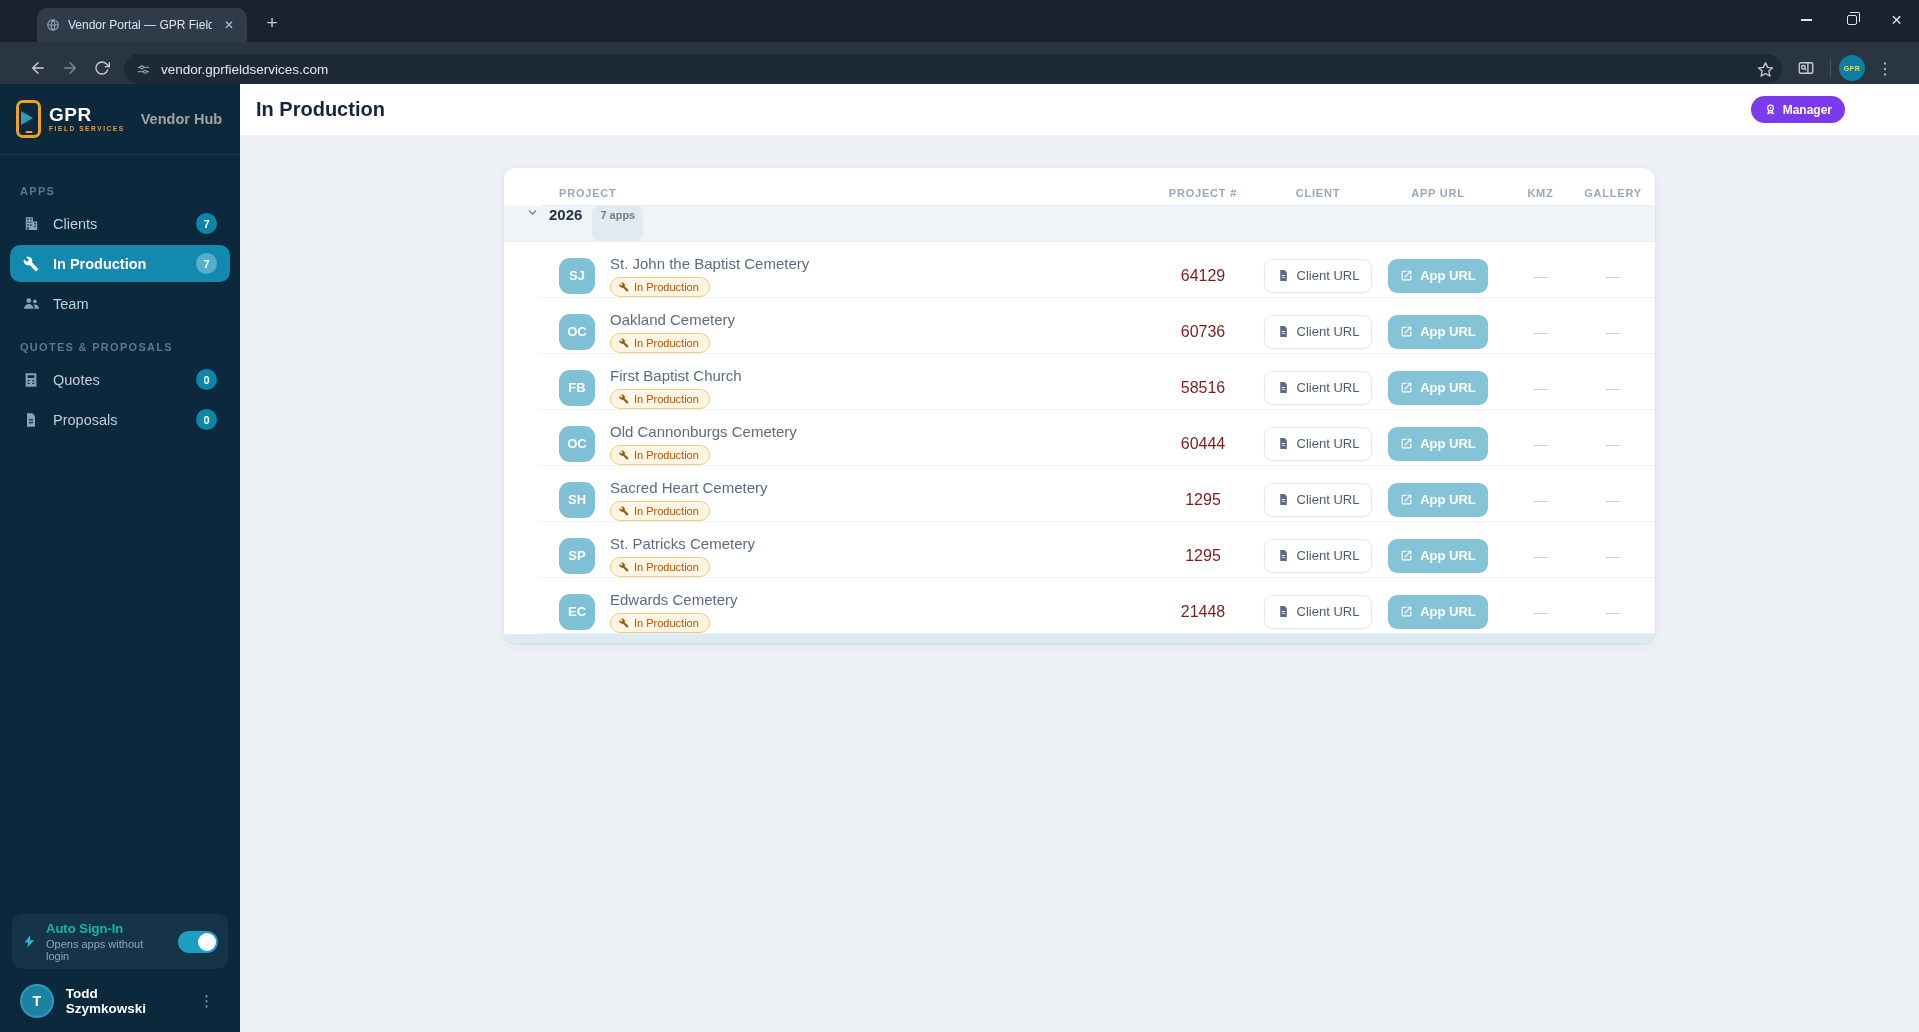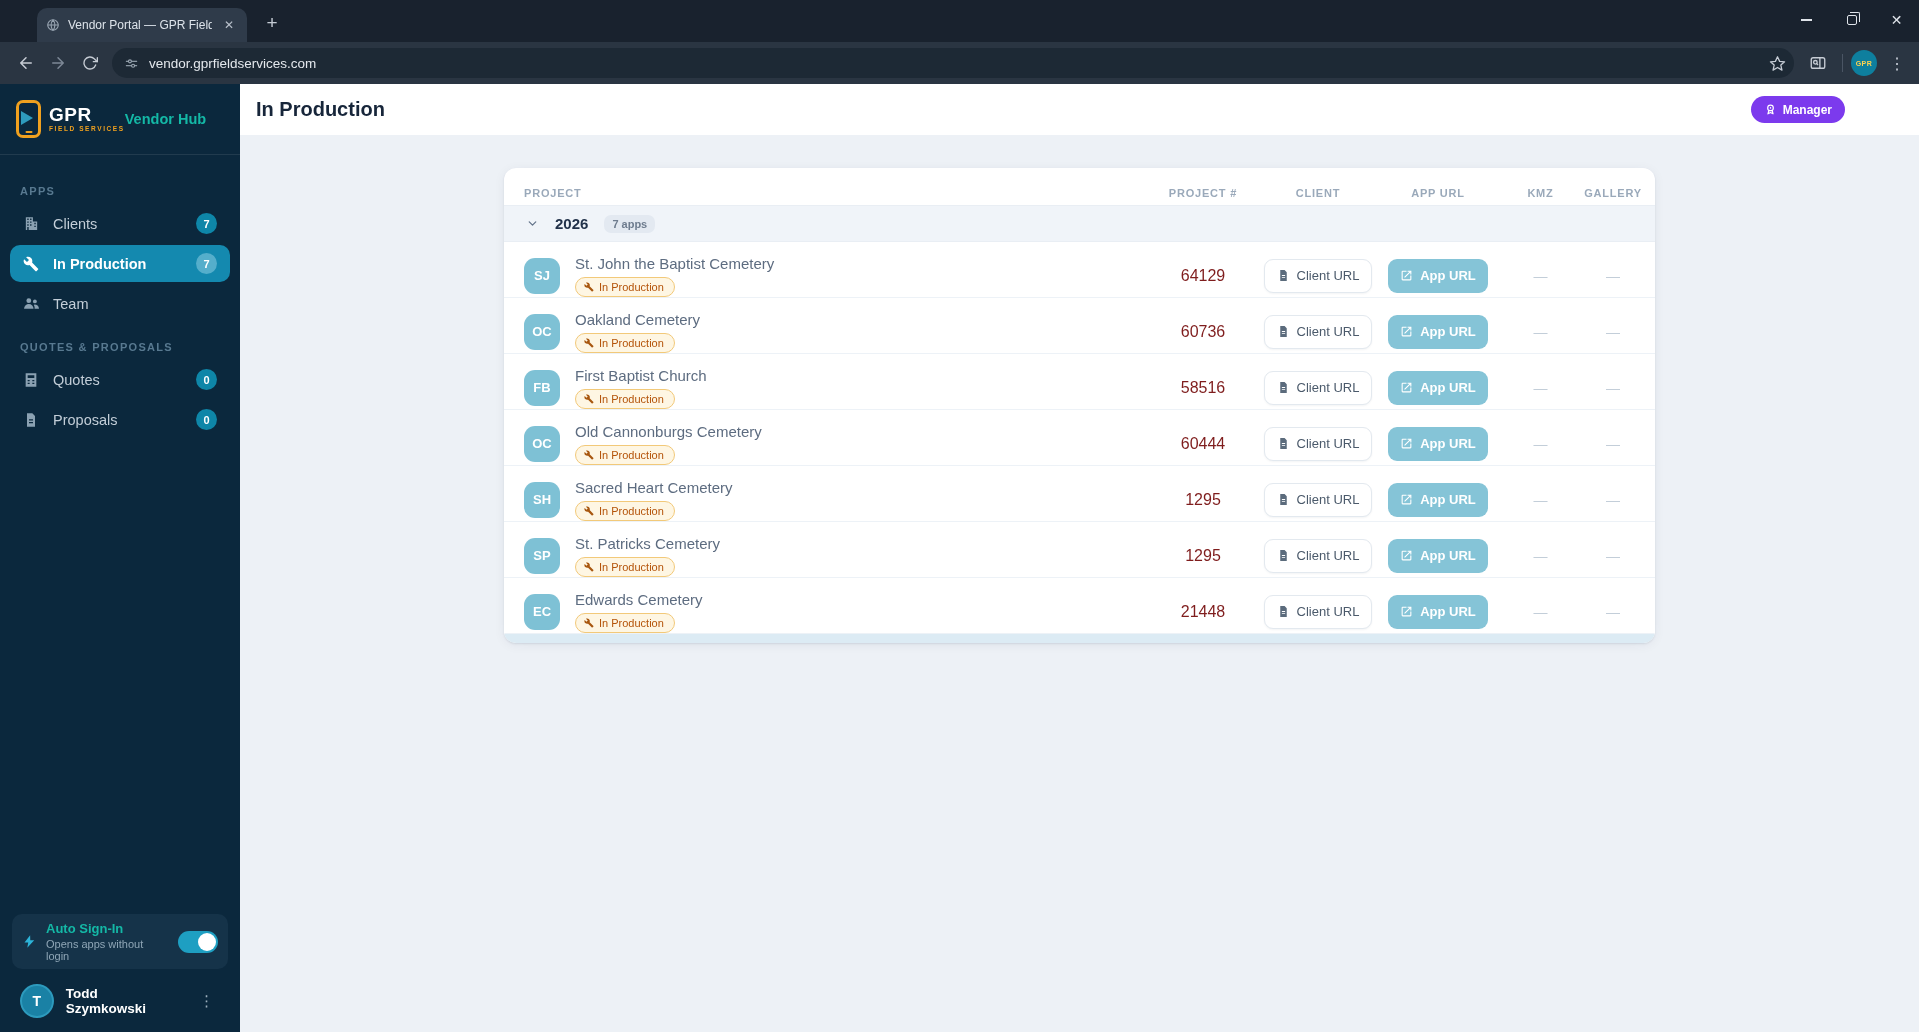--- a/index.html
+++ b/index.html
@@ -17,21 +17,21 @@
   .newtab { position:absolute; left:259px; bottom:6px; width:26px; height:26px;
     color:#c4cbd4; font-size:19px; display:flex; align-items:center; justify-content:center; }
   .wincontrols { position:absolute; right:0; top:0; height:40px; display:flex; }
   .winbtn { width:45px; height:40px; display:flex; align-items:center; justify-content:center; color:#dfe4ea; }
   .win-min { width:11px; height:1.6px; background:#dfe4ea; display:block; }
   .win-restore { width:10px; height:10px; border:1.3px solid #dfe4ea; border-radius:2px; position:relative; }
   .win-restore::before { content:""; position:absolute; top:-4px; right:-4px; width:9px; height:9px;
     border-top:1.3px solid #dfe4ea; border-right:1.3px solid #dfe4ea; border-radius:0 2px 0 0; }
   .win-close { font-size:14px; }
 
-  .toolbar { height:42px; background:#2a3542; display:flex; align-items:center; padding:0 10px; }
+  .toolbar { height:42px; background:#2a3542; display:flex; align-items:flex-end; padding:0 22px; }
   .nav-ic { width:32px; height:32px; border-radius:50%; display:flex; align-items:center;
     justify-content:center; color:#c7cdd5; flex:0 0 auto; }
   .nav-ic.dim { color:#7d8896; }
   .omnibox { flex:1; height:30px; background:#1d2935; border-radius:15px; display:flex;
     align-items:center; padding:0 8px 0 12px; margin:0 8px 0 6px; gap:10px; }
   .omni-url { flex:1; color:#e4e8ed; font-size:13.5px; }
   .omni-star { color:#c6ccd5; display:flex; align-items:center; }
   .tool-right { display:flex; align-items:center; gap:8px; }
   .tool-div { width:1px; height:18px; background:#4a5564; }
   .profile-chip { width:26px; height:26px; border-radius:50%; background:#0e7f9e; color:#ffd34f;
@@ -45,21 +45,21 @@
   .side-head { height:71px; display:flex; align-items:center; padding:0 16px;
     border-bottom:1px solid rgba(255,255,255,.09); }
   .phone { width:25px; height:38px; border:3px solid #f0a11f; border-radius:7px; position:relative; flex:0 0 auto; }
   .phone::after { content:""; position:absolute; left:50%; bottom:2px; transform:translateX(-50%);
     width:7px; height:2px; border-radius:2px; background:#f0a11f; }
   .phone-tag { position:absolute; left:2px; top:8px; width:0; height:0;
     border-top:7px solid transparent; border-bottom:7px solid transparent; border-left:12px solid #2e9bbd; }
   .brand-txt { margin-left:8px; line-height:1; }
   .brand-main { font-size:19px; font-weight:bold; color:#ffffff; letter-spacing:.5px; }
   .brand-sub { font-size:6.5px; font-weight:bold; color:#f0a11f; letter-spacing:1.6px; margin-top:2px; }
-  .hub-title { color:#14b8a6; font-size:14.5px; font-weight:bold; }
+  .hub-title { margin-left:16px; color:#a3a3a3; font-size:14.5px; font-weight:bold; }
 
   .nav { padding:14px 0 0; }
   .nav-item { height:37px; margin:3px 10px; border-radius:10px; display:flex; align-items:center;
     padding:0 13px; gap:13px; color:#c3ced8; font-size:14.5px; }
   .nav-item .nicon { width:17px; height:17px; color:#8ba1b2; display:flex; align-items:center; flex:0 0 auto; }
   .nav-item.active { background:#1489af; color:#fff; font-weight:bold; }
   .nav-item.active .nicon { color:#fff; }
   .badge { margin-left:auto; min-width:21px; height:21px; border-radius:11px; background:#0e86a8;
     color:#fff; font-size:11px; font-weight:bold; display:flex; align-items:center;
     justify-content:center; padding:0 6px; }
@@ -86,26 +86,26 @@
   .page-title { font-size:20px; font-weight:bold; color:#17263a; }
   .manager-btn { margin-left:auto; height:27px; background:#7c3aed; color:#fff; border:none;
     border-radius:14px; font-size:12px; font-weight:bold; display:flex; align-items:center;
     gap:6px; padding:0 13px; cursor:pointer; }
 
   .content { flex:1; position:relative; }
   .table-card { position:absolute; left:264px; top:33px; width:1151px; background:#fff;
     border-radius:12px; overflow:hidden;
     box-shadow:0 1px 2px rgba(16,42,67,.10), 0 2px 12px rgba(16,42,67,.06); }
   .grid-cols { display:grid; grid-template-columns:1fr 110px 120px 120px 85px 60px;
-    padding:12px 12px 0 20px; align-items:center; }
+    padding:12px 12px 0 20px; align-items:center;margin-left:35px; }
   .thead { height:38px; border-bottom:1px solid #e9eef4; }
   .th { font-size:11px; font-weight:bold; color:#9aa9ba; letter-spacing:.8px; justify-self:center; white-space:nowrap; }
   .th.first { justify-self:start; }
-  .group-row { height:36px; background:#f0f4f9; display:flex; align-items:center;
-    padding:0 22px; gap:16px; border-bottom:1px solid #e9eef4; }
+  .group-row { height:36px; background:#f0f4f9; display:flex; 
+    padding:0 22px; gap:10px; border-bottom:1px solid #e9eef4; }
   .chev { color:#64748b; display:flex; }
   .group-year { font-size:15px; font-weight:bold; color:#22324a; }
   .apps-pill { background:#e3e9f1; color:#6e7c8e; font-size:11px; font-weight:bold;
     border-radius:7px; padding:3px 8px; }
   .trow { height:56px; border-bottom:1px solid #edf2f7; background:#fff; }
   .trow:last-of-type { border-bottom:none; }
   .proj-cell { display:flex; align-items:center; gap:15px; min-width:0; }
   .avatar { width:36px; height:36px; border-radius:11px; background:#7ec1d5; color:#fff;
     font-weight:bold; font-size:13px; display:flex; align-items:center; justify-content:center; flex:0 0 auto; }
   .proj-text { display:flex; flex-direction:column; align-items:flex-start; }

